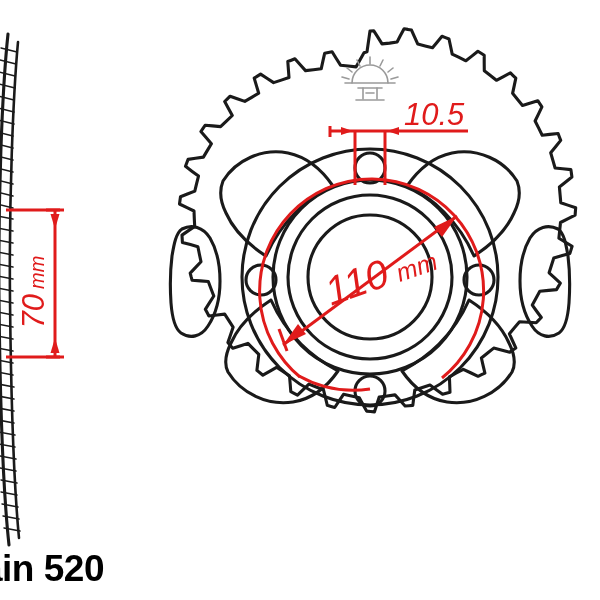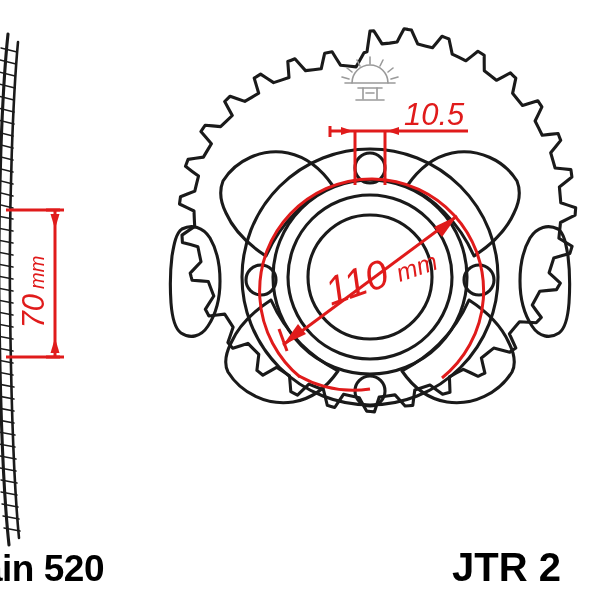--- a/index.html
+++ b/index.html
@@ -292,15 +292,14 @@
       <line class="wm" x1="377" y1="88" x2="377" y2="99"></line>
       <line class="wm" x1="358" y1="88" x2="382" y2="88"></line>
       <line class="wm" x1="356" y1="100" x2="384" y2="100"></line>
       <line class="wm" x1="366" y1="93" x2="374" y2="93"></line>
     </g>
 
   </svg>
 
   <div style="position:absolute; left:-18px; top:548px; font-size:37px; letter-spacing:-0.5px;" class="cap-text">ain 520</div>
 
-  <div style="position:absolute; left:452px; top:545px; font-size:40px; letter-spacing:0px;" class="cap-text">JTR 2</div>
 
 </div>
 
 </body></html>

